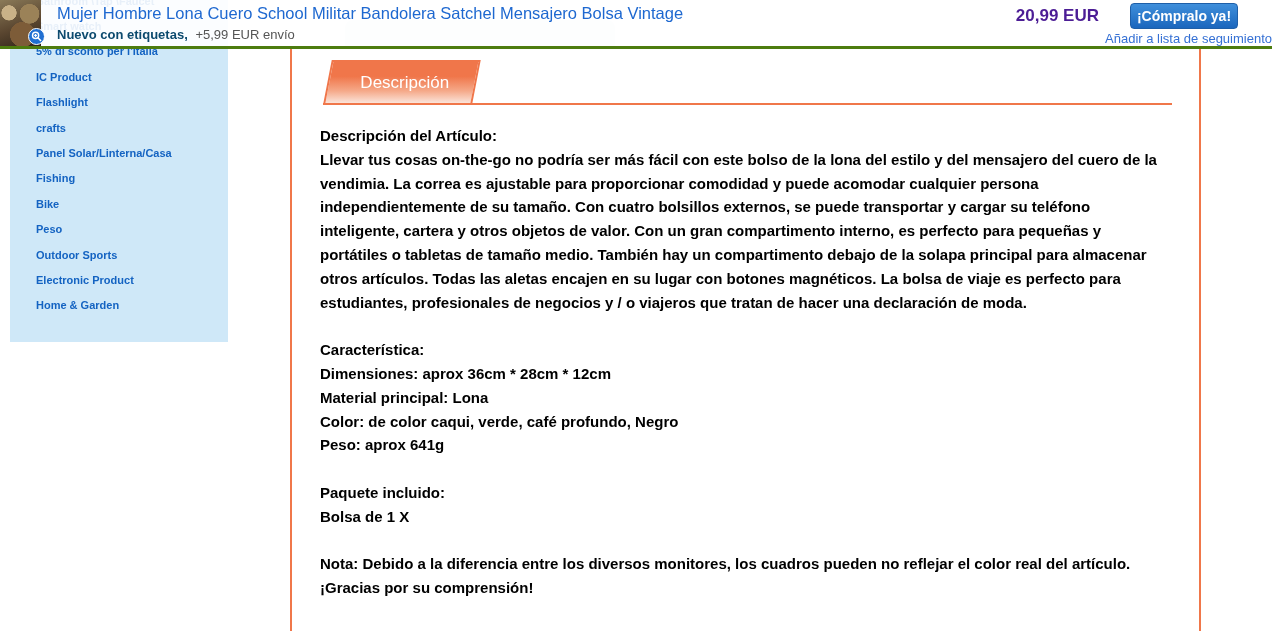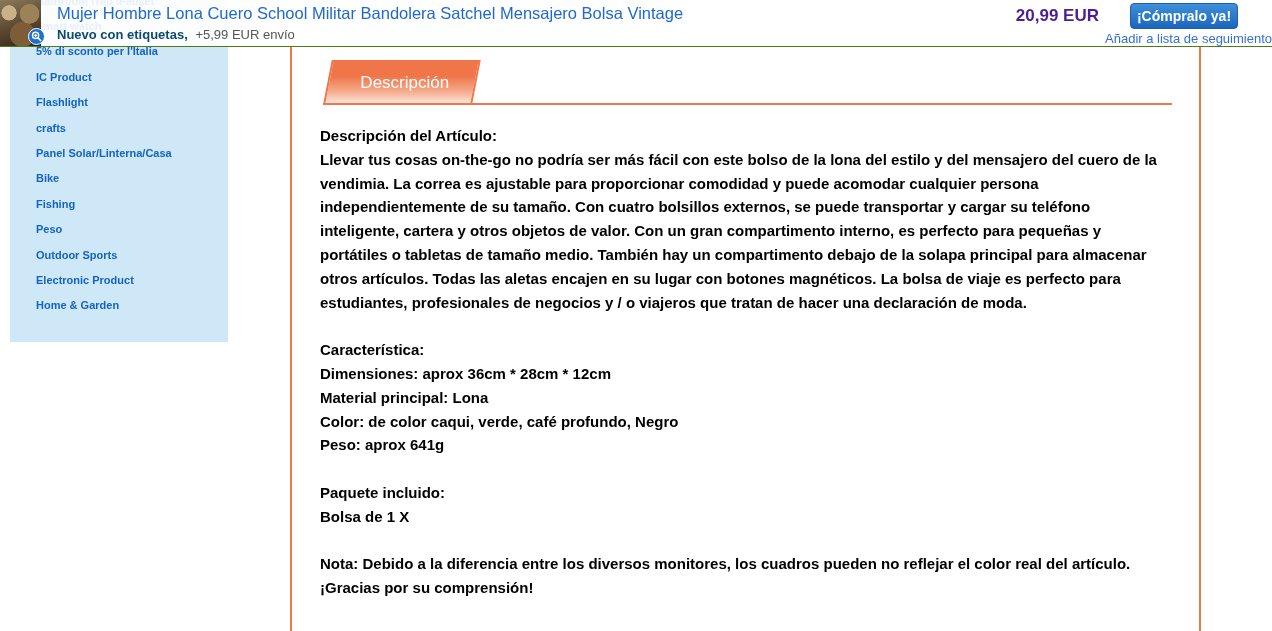--- a/index.html
+++ b/index.html
@@ -83,21 +83,21 @@
   .desc p {
     margin: 0 0 23.8px 0;
     white-space: pre-line;
   }
 
   
   .topbar {
     position: absolute; left: 0; top: 0;
     width: 1272px; height: 46px;
     background: rgba(255,255,255,0.90);
-    border-bottom: 1px solid #4d7c0f;
+    border-bottom: 3px solid #4d7c0f;
     z-index: 10;
   }
   .thumb {
     position: absolute; left: 0; top: 0;
     width: 41px; height: 46px;
     cursor: pointer;
     background-image:
       radial-gradient(circle at 22% 28%, #c9b288 0 16%, rgba(0,0,0,0) 17%),
       radial-gradient(circle at 72% 30%, #9b8258 0 22%, rgba(0,0,0,0) 23%),
       radial-gradient(circle at 55% 75%, #7d5c38 0 30%, rgba(0,0,0,0) 31%),
@@ -154,22 +154,22 @@
 <div class="ghost-card"></div>
 
 <aside class="sidebar">
   <a class="side-item">Bathroom \Tap \Faucet</a>
   <a class="side-item">Smart watch</a>
   <a class="side-item">5% di sconto per l'Italia</a>
   <a class="side-item">IC Product</a>
   <a class="side-item">Flashlight</a>
   <a class="side-item">crafts</a>
   <a class="side-item">Panel Solar/Linterna/Casa</a>
+  <a class="side-item">Fishing</a>
   <a class="side-item">Bike</a>
-  <a class="side-item">Fishing</a>
   <a class="side-item">Peso</a>
   <a class="side-item">Outdoor Sports</a>
   <a class="side-item">Electronic Product</a>
   <a class="side-item">Home &amp; Garden</a>
 </aside>
 
 <main class="panel">
   <div class="tab">
     <span class="tab-label">Descripción</span>
   </div>

